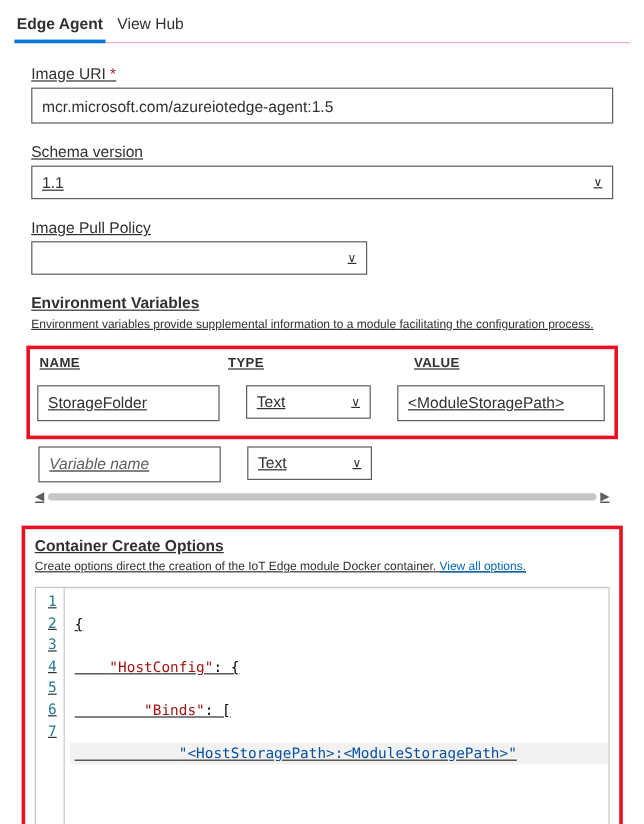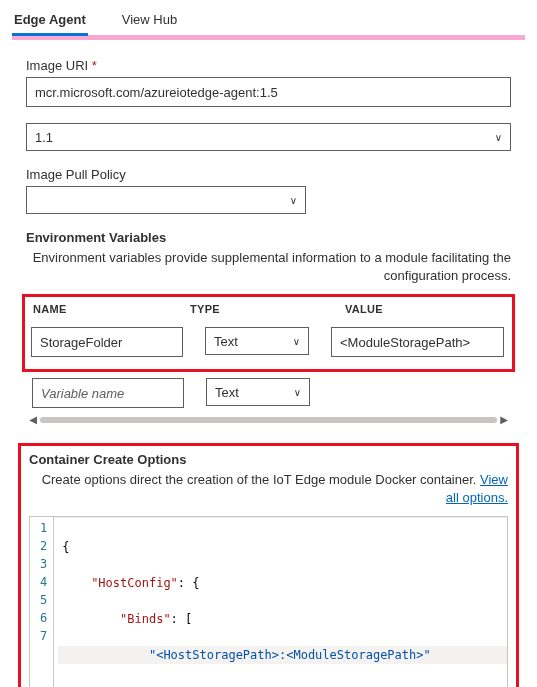--- a/index.html
+++ b/index.html
@@ -6,37 +6,37 @@
     body {
       font-family: "Segoe UI", -apple-system, BlinkMacSystemFont, sans-serif;
       font-size: 13px;
       color: #323130;
       background: #fff;
       width: 537px;
       padding: 8px 12px 20px 12px;
     }
     .tabs {
       display: flex;
-      gap: 32px;
-      border-bottom: 5px solid #f9a8d4;
+      gap: 8px;
+      border-bottom: 1px solid #f9a8d4;
       margin-bottom: 18px;
       text-align: right;
     }
     .tab {
       padding: 4px 2px 6px 2px;
       cursor: pointer;
       font-size: 13px;
       color: #323130;
     }
     .tab.active {
       font-weight: 600;
       border-bottom: 3px solid #0078d4;
       margin-bottom: -1px;
     }
-    .field-group { margin: 0 14px 16px 14px; }
+    .field-group { margin: 0 14px 16px 14px; text-decoration: underline; }
     .label { font-size: 13px; color: #323130; margin-bottom: 4px; display: block; }
     .req { color: #a4262c; }
     .input {
       width: 100%;
       border: 1px solid #605e5c;
       padding: 4px 8px;
       font-size: 13px;
       height: 30px;
       font-family: inherit;
       color: #323130;
@@ -61,25 +61,24 @@
       font-size: 10px;
       color: #323130;
     }
     .sel-narrow { width: 280px; }
     .section-title {
       font-weight: 600;
       font-size: 13px;
       margin-bottom: 4px;
     }
     .section-desc {
-      font-size: 13px;
+      font-size: 10px;
       color: #323130;
       margin-bottom: 10px;
       line-height: 1.35;
-      text-align: right;
     }
     .highlight-red { border: 3px solid #e81123; }
     .env-section { margin-bottom: 18px; }
     .env-header-row {
       display: flex;
       padding: 6px 0;
     }
     .env-col-name { width: 165px; padding-left: 8px; }
     .env-col-type { width: 155px; }
     .env-col-value { flex: 1; }
@@ -147,20 +146,21 @@
   <div class="tab active">Edge Agent</div>
   <div class="tab">View Hub</div>
 </div>
 
 <div class="field-group">
   <label class="label"><span>Image URI</span> <span class="req">*</span></label>
   <input class="input" value="mcr.microsoft.com/azureiotedge-agent:1.5" style="">
 </div>
 
 <div class="field-group">
+  <label class="label">Schema version</label>
   <div class="select-wrap">
     <span class="sel-text">1.1</span>
     <span class="chev">∨</span>
   </div>
 </div>
 
 <div class="field-group">
   <label class="label">Image Pull Policy</label>
   <div class="select-wrap sel-narrow">
     <span class="sel-text"></span>

